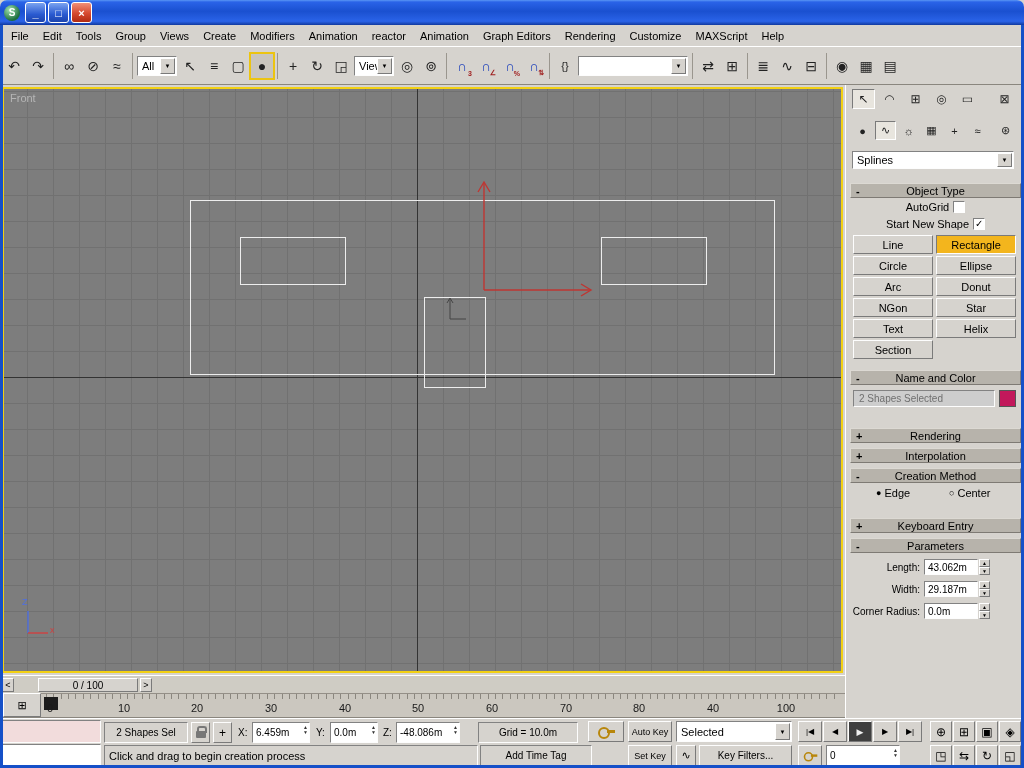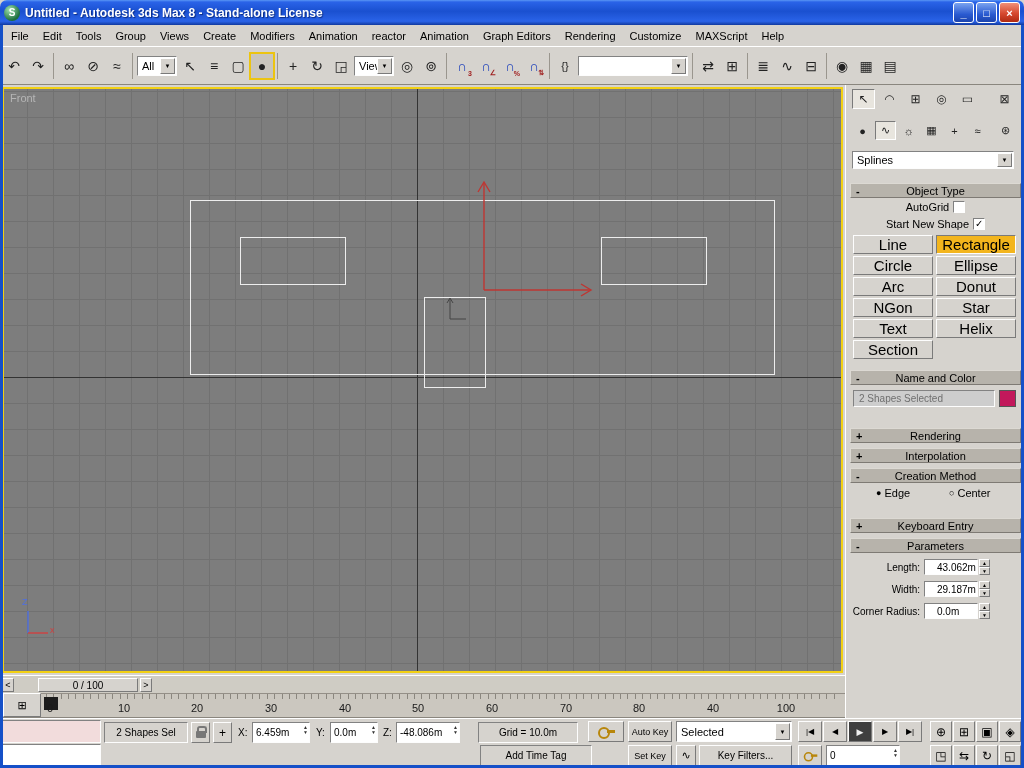--- a/index.html
+++ b/index.html
@@ -61,30 +61,30 @@
   .cp-dd{position:absolute;top:66px;left:6px;width:162px;height:18px;background:#fff;display:flex;align-items:center;padding-left:4px;
     border-top:1px solid #828282;border-left:1px solid #828282;border-bottom:1px solid #fdfdfd;border-right:1px solid #fdfdfd;position:absolute}
   .cp-dd .dda{position:absolute;right:1px;top:1px;bottom:1px;width:15px;display:flex;align-items:center;justify-content:center;font-size:6px;
     background:#d6d3ce;border-top:1px solid #fff;border-left:1px solid #fff;border-bottom:1px solid #7a7a7a;border-right:1px solid #7a7a7a}
   .rollh{position:absolute;left:4px;width:171px;height:15px;background:#b7b3ab;display:flex;align-items:center;justify-content:center;
     font-size:11px;border-top:1px solid #dcd9d3;border-left:1px solid #dcd9d3;border-bottom:1px solid #7e7a74;border-right:1px solid #7e7a74}
   .rollh .pm{position:absolute;left:5px;font-weight:bold}
   .cp-row{position:absolute;left:4px;width:171px;height:15px;display:flex;align-items:center;justify-content:center;gap:4px;font-size:11px}
   .cb{width:12px;height:12px;background:#fff;display:flex;align-items:center;justify-content:center;font-size:10px;line-height:10px;
     border-top:1px solid #808080;border-left:1px solid #808080;border-bottom:1px solid #fff;border-right:1px solid #fff}
-  .obtn{position:absolute;width:80px;height:19px;display:flex;align-items:center;justify-content:center;font-size:15px;background:#d6d3ce;
+  .obtn{position:absolute;width:80px;height:19px;display:flex;align-items:center;justify-content:center;font-size:11px;background:#d6d3ce;
     border-top:1px solid #fdfdfd;border-left:1px solid #fdfdfd;border-bottom:1px solid #7a7a7a;border-right:1px solid #7a7a7a}
   .obtn.active{background:#f3b51d;border-top:1px solid #7a7a7a;border-left:1px solid #7a7a7a;border-bottom:1px solid #fdfdfd;border-right:1px solid #fdfdfd}
   .namef{position:absolute;left:7px;top:305px;width:142px;height:17px;background:#cdcdcd;color:#6f6f6f;font-size:10px;
     display:flex;align-items:center;padding-left:5px;border-top:1px solid #828282;border-left:1px solid #828282;border-bottom:1px solid #fdfdfd;border-right:1px solid #fdfdfd}
   .swatch{position:absolute;left:153px;top:305px;width:17px;height:17px;border:1px solid #555}
   .rgrp{position:absolute;font-size:11px;display:flex;align-items:center;gap:3px}
   .rdo{font-size:9px}
   .plabel{position:absolute;font-size:10px;width:72px;text-align:right}
-  .pfield{position:absolute;width:54px;height:16px;background:#fff;font-size:10px;display:flex;align-items:center;padding-left:12px;
+  .pfield{position:absolute;width:54px;height:16px;background:#fff;font-size:10px;display:flex;align-items:center;padding-left:3px;
     border-top:1px solid #828282;border-left:1px solid #828282;border-bottom:1px solid #fdfdfd;border-right:1px solid #fdfdfd}
   .pspin{position:absolute;width:11px;height:16px;display:flex;flex-direction:column}
   .pspin span{flex:1;display:flex;align-items:center;justify-content:center;font-size:5px;background:#d6d3ce;
     border-top:1px solid #fff;border-left:1px solid #fff;border-bottom:1px solid #7a7a7a;border-right:1px solid #7a7a7a}
   
   .tslider{position:absolute;top:675px;left:0;width:845px;height:18px;background:#cfccc4;border-top:1px solid #fff}
   .tsl-btn{position:absolute;top:2px;width:12px;height:14px;background:#d6d3ce;font-size:9px;display:flex;align-items:center;justify-content:center;
     border-top:1px solid #fff;border-left:1px solid #fff;border-bottom:1px solid #7a7a7a;border-right:1px solid #7a7a7a}
   .tsl-handle{position:absolute;left:38px;top:2px;width:100px;height:14px;background:#d6d3ce;font-size:10px;display:flex;align-items:center;justify-content:center;
     border-top:1px solid #fff;border-left:1px solid #fff;border-bottom:1px solid #7a7a7a;border-right:1px solid #7a7a7a}
@@ -113,21 +113,20 @@
   .keyicon::before{content:"";position:absolute;left:0;top:-1px;width:8px;height:8px;border:2px solid #b8860b;border-radius:50%}
   .keyicon::after{content:"";position:absolute;left:9px;top:2px;width:8px;height:3px;background:#b8860b}
 </style>
 </head>
 <body>
 
 <div id="app">
 
   <div class="titlebar">
     <span class="logo">S</span>
-    <span class="wtitle">Untitled - Autodesk 3ds Max 8  - Stand-alone License</span>
     <span class="wbtns">
       <span class="wb">_</span>
       <span class="wb">□</span>
       <span class="wb close">×</span>
     </span>
   </div>
 
   <div class="menubar">
     <span class="mi">File</span>
     <span class="mi">Edit</span>
@@ -442,20 +441,23 @@
     <div class="sb btn" style="left:953px;top:2px;width:22px;font-size:12px">
         <span>⊞</span>
       </div>
     <div class="sb btn" style="left:976px;top:2px;width:22px;font-size:12px">
         <span>▣</span>
       </div>
     <div class="sb btn" style="left:999px;top:2px;width:22px;font-size:12px">
         <span>◈</span>
       </div>
 
+    <div class="sb box" style="left:104px;top:26px;width:374px;justify-content:flex-start;padding-left:4px;font-size:11px">
+      <span>Click and drag to begin creation process</span>
+    </div>
     <div class="sb box" style="left:480px;top:26px;width:112px">
       <span>Add Time Tag</span>
     </div>
     <div class="sb btn" style="left:628px;top:26px;width:44px;font-size:9px">
       <span>Set Key</span>
     </div>
     <div class="sb btn" style="left:676px;top:26px;width:20px;font-size:11px">
       <span>∿</span>
     </div>
     <div class="sb btn" style="left:699px;top:26px;width:93px;font-size:10px">

